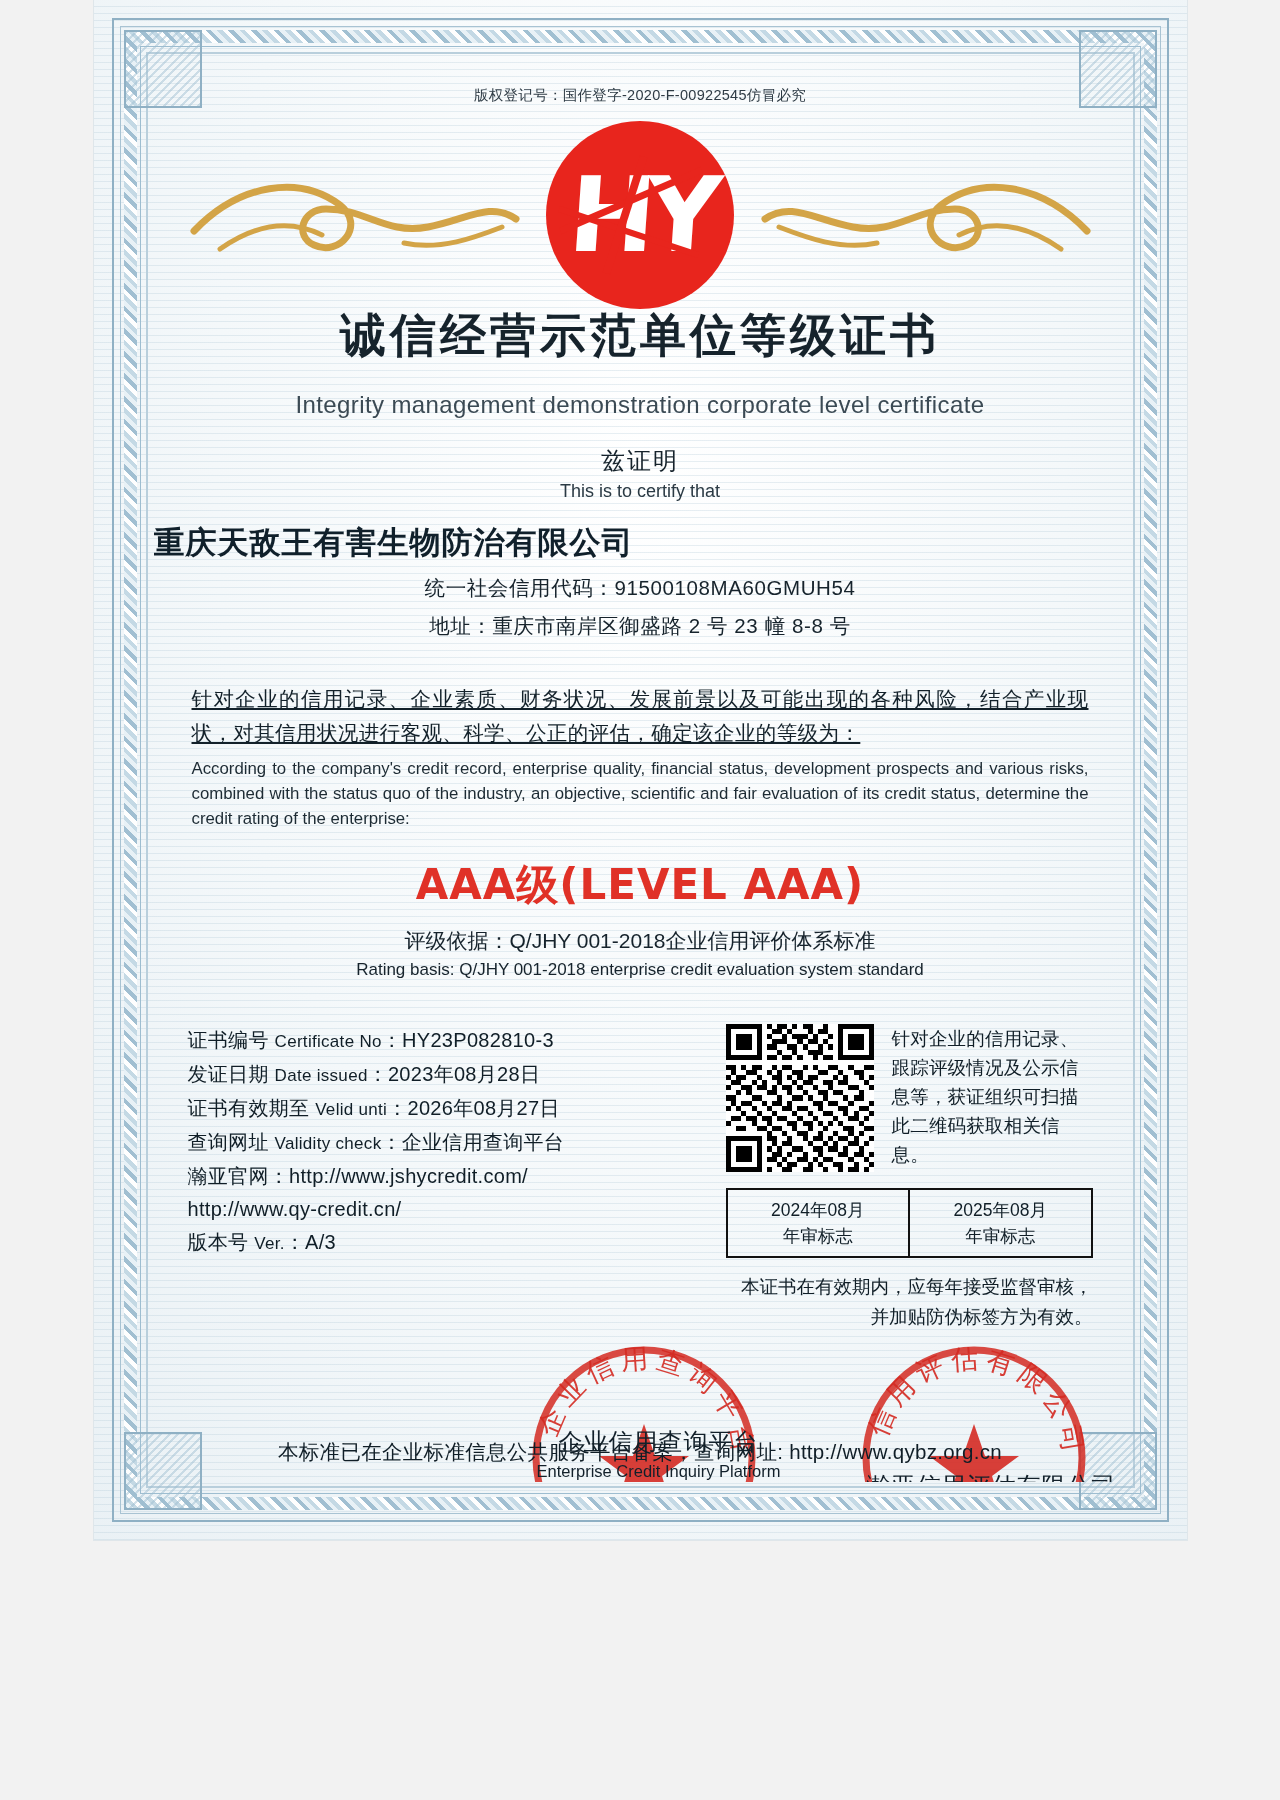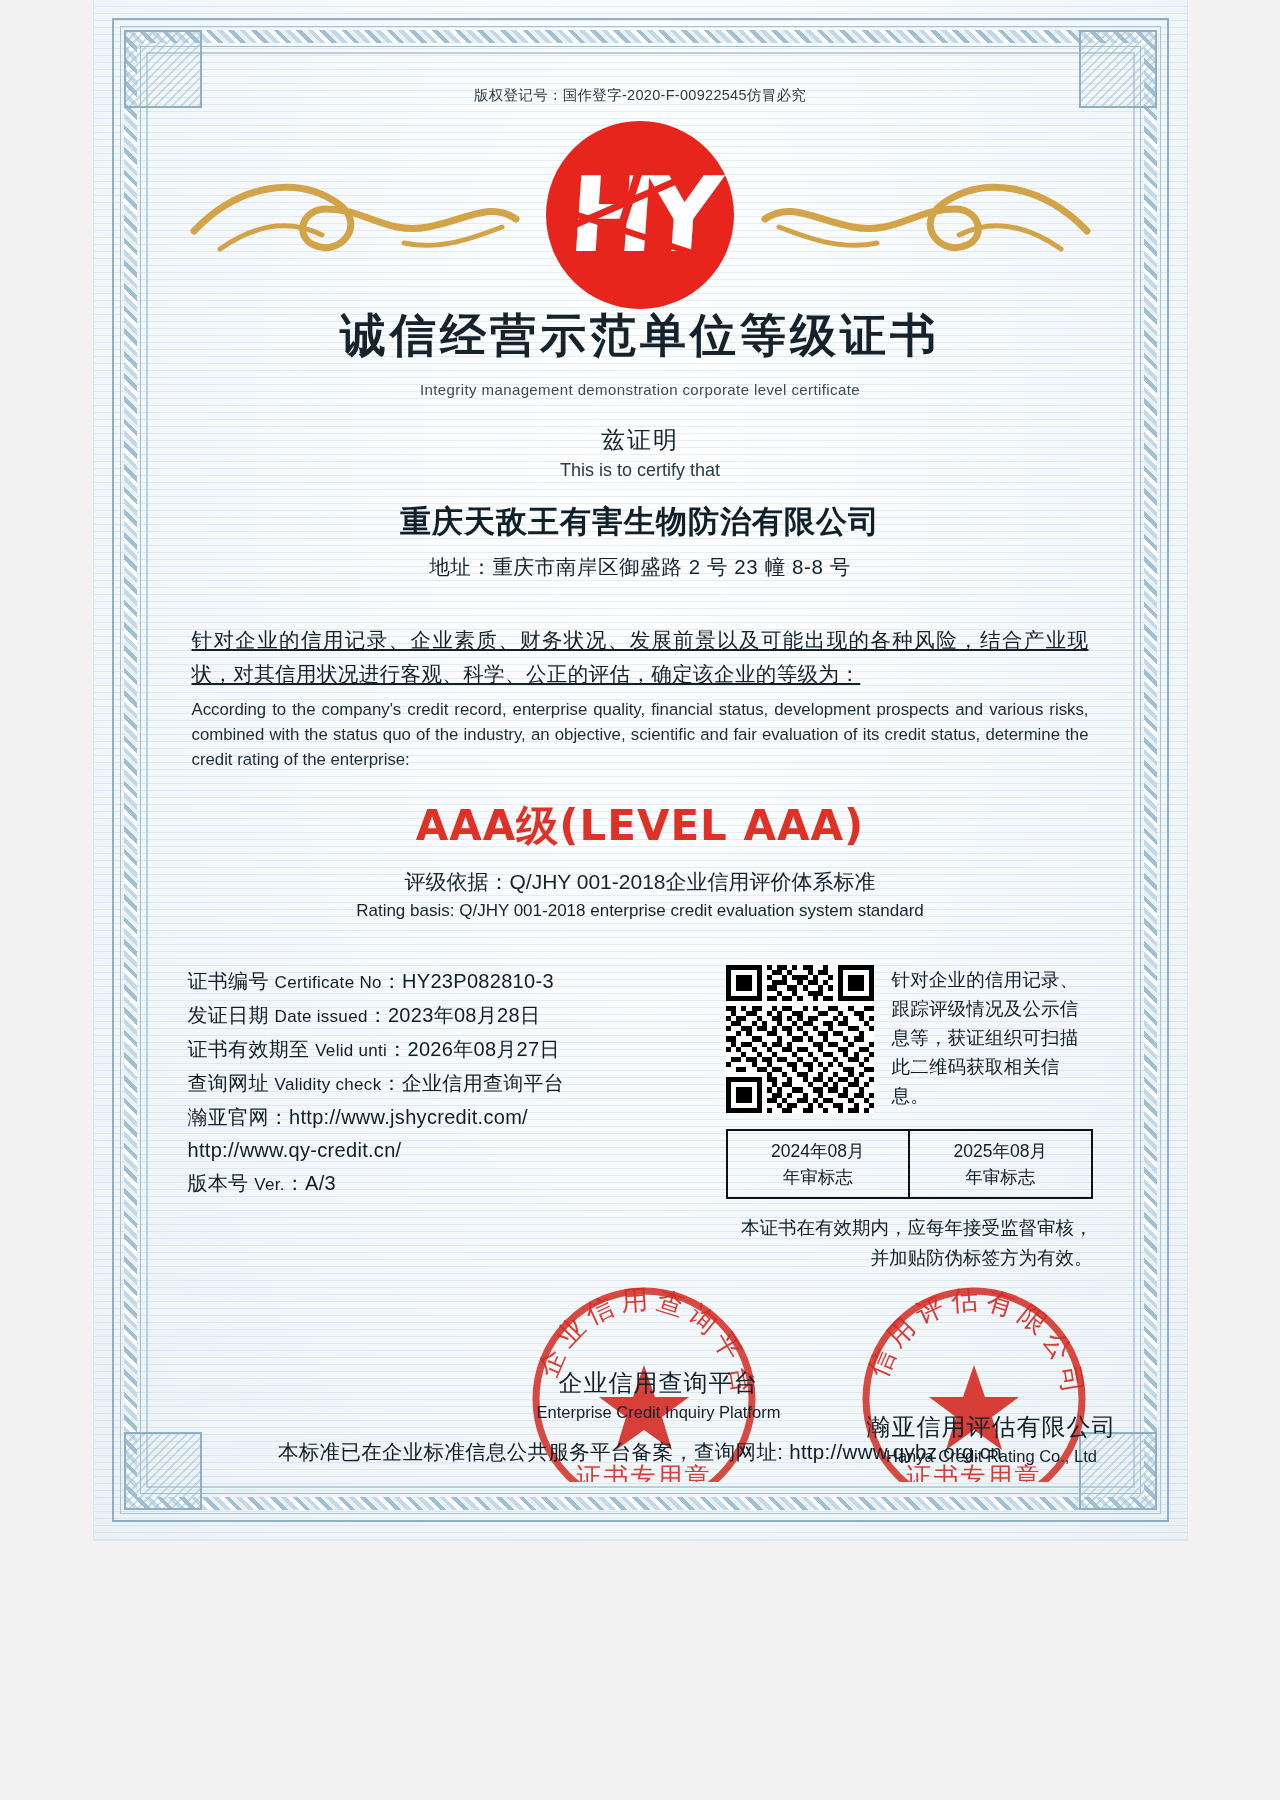--- a/index.html
+++ b/index.html
@@ -109,40 +109,40 @@
     text-align:center;
     font-family:"DejaVu Sans", sans-serif;
     font-size:46px;
     font-weight:bold;
     letter-spacing:4px;
     color:#16232c;
     margin-top:2px;
   }
   .title-en{
     text-align:center;
-    font-size:15px;
+    font-size:24px;
     color:#3b4a54;
     letter-spacing:.4px;
-    margin-top:14px;
+    margin-top:24px;
   }
   .certify-cn{
     text-align:center;
     font-size:24px;
     color:#16232c;
     margin-top:26px;
     letter-spacing:2px;
   }
   .certify-en{
     text-align:center;
     font-size:18px;
     color:#2b3a44;
     margin-top:4px;
   }
   .company{
-    text-align:center;
+    text-align:left;
     font-family:"DejaVu Sans", sans-serif;
     font-size:31px;
     font-weight:bold;
     color:#10202b;
     letter-spacing:1px;
     margin-top:20px;
   }
   .credit-code,.addr{
     text-align:center;
     font-size:20.5px;
@@ -325,20 +325,21 @@
       </div>
     </div>
 
     <div class="title-cn">诚信经营示范单位等级证书</div>
     <div class="title-en">Integrity management demonstration corporate level certificate</div>
 
     <div class="certify-cn">兹证明</div>
     <div class="certify-en">This is to certify that</div>
 
     <div class="company">重庆天敌王有害生物防治有限公司</div>
+    <div class="credit-code">统一社会信用代码：91500108MA60GMUH54</div>
     <div class="addr">地址：重庆市南岸区御盛路 2 号 23 幢 8-8 号</div>
 
     <div class="para">
       <div class="cn">针对企业的信用记录、企业素质、财务状况、发展前景以及可能出现的各种风险，结合产业现状，对其信用状况进行客观、科学、公正的评估，确定该企业的等级为：</div>
       <div class="en">According to the company's credit record, enterprise quality, financial status, development prospects and various risks, combined with the status quo of the industry, an objective, scientific and fair evaluation of its credit status, determine the credit rating of the enterprise:</div>
     </div>
 
     <div class="level">AAA级(LEVEL AAA)</div>
     <div class="basis-cn">评级依据：Q/JHY 001-2018企业信用评价体系标准</div>
     <div class="basis-en">Rating basis: Q/JHY 001-2018 enterprise credit evaluation system standard</div>

